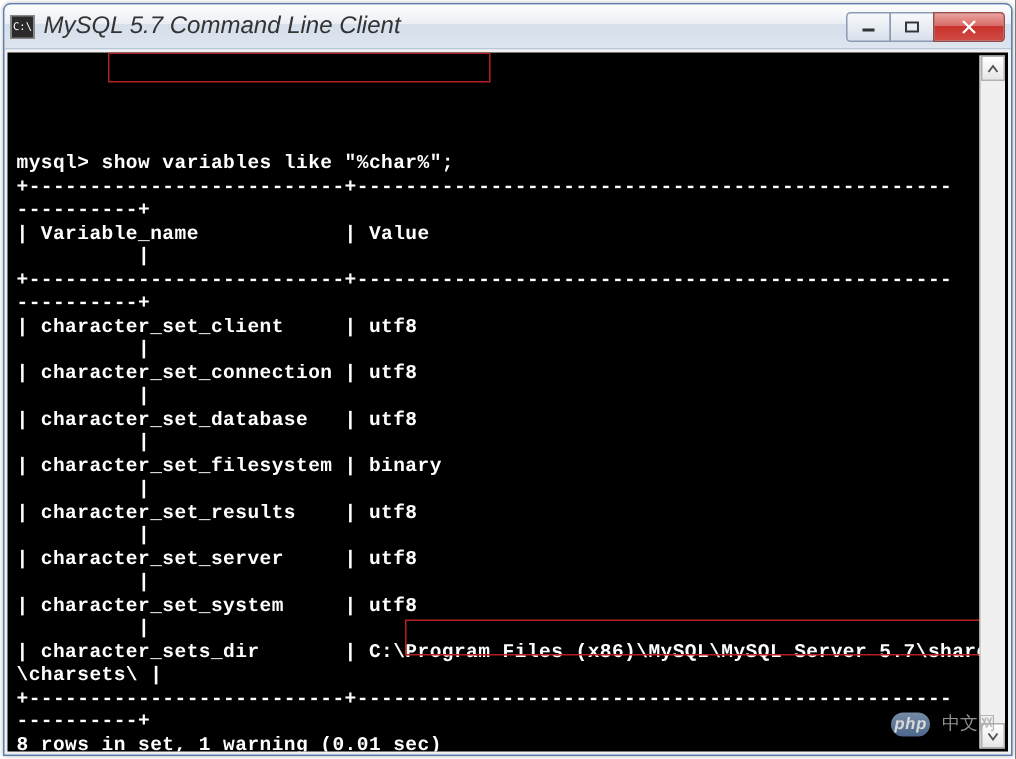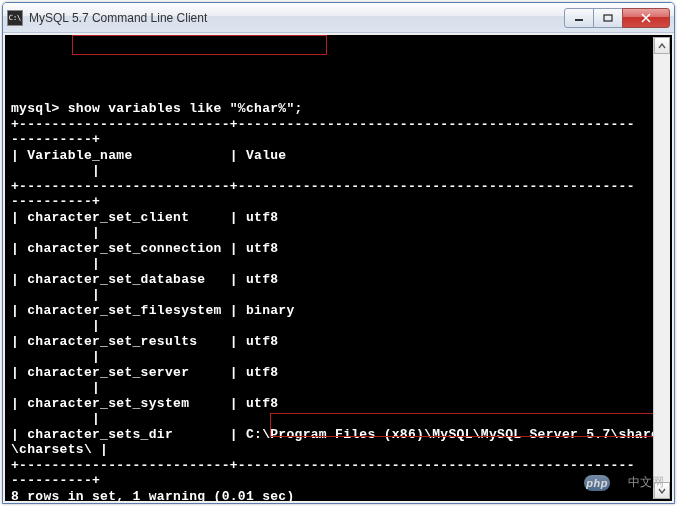--- a/index.html
+++ b/index.html
@@ -39,23 +39,24 @@
       background: #2a2a2a;
       border: 1px solid #888;
       display: flex;
       align-items: center;
       justify-content: center;
       font-size: 7px;
       color: #fff;
       font-family: monospace;
     }
     .app-title {
-      font-size: 12px;
+      font-size: 16px;
       color: #333;
       flex: 1;
+      font-style: italic;
     }
     .win-controls {
       display: flex;
       gap: 0;
     }
     .win-btn {
       width: 30px;
       height: 20px;
       border: 1px solid #8a9bb3;
       background: linear-gradient(to bottom, #f8f9fb, #d8e0ec);
@@ -133,21 +134,21 @@
       padding: 2px 2px;
       font-size: 11px;
       font-weight: bold;
       color: #fff;
       font-style: italic;
       letter-spacing: 0.5px;
     }
     .wm-text {
       font-size: 12px;
       color: #aaa;
-      margin-left: 18px;
+      margin-left: 8px;
       font-family: "Microsoft YaHei", sans-serif;
     }
   </style>
 </head>
 <body>
 
 <div class="window">
 
   <div class="titlebar">
     <div class="app-icon">C:\</div>

